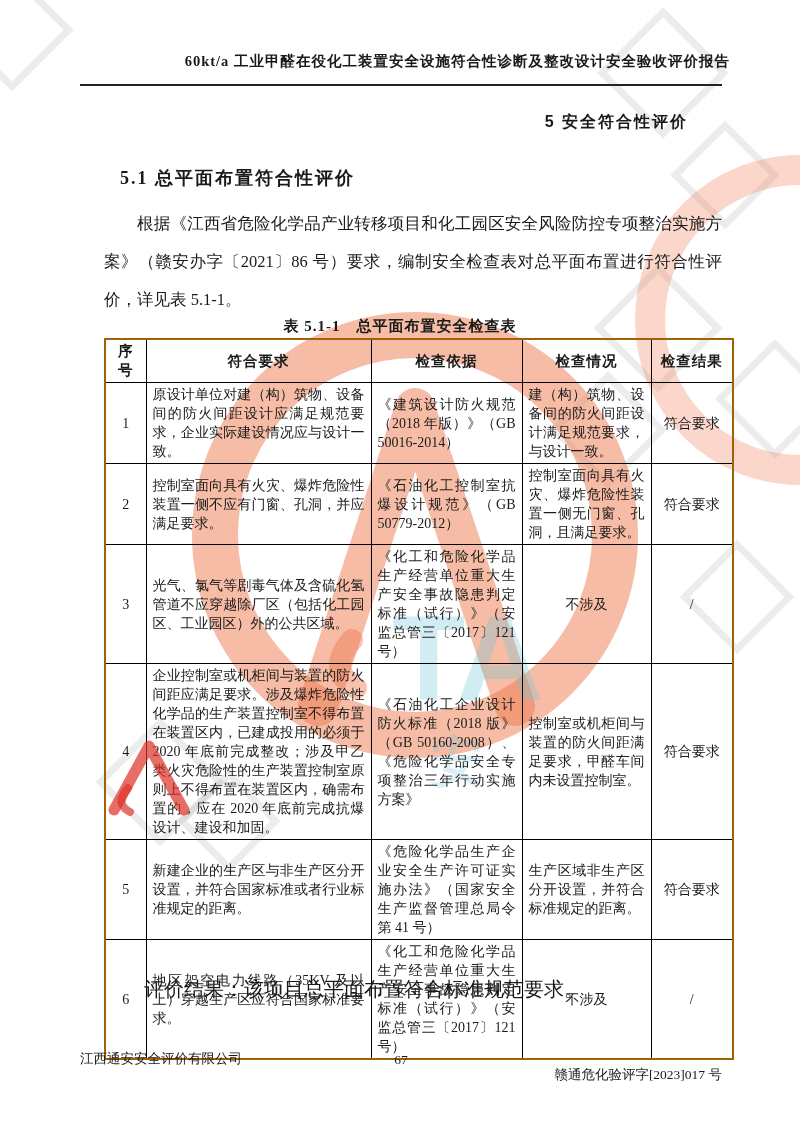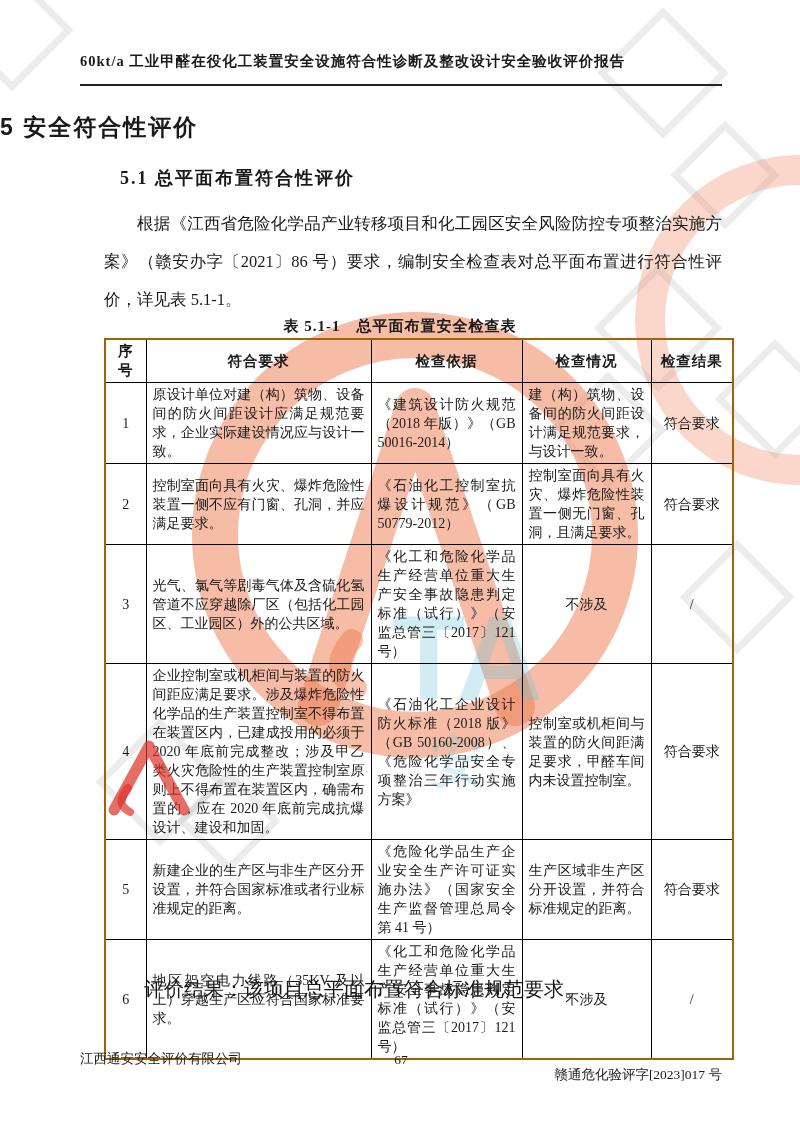--- a/index.html
+++ b/index.html
@@ -17,31 +17,31 @@
   .wm-red-text{
     position:absolute;left:288px;top:726px;z-index:3;pointer-events:none;
     font-family:"Liberation Serif",serif;font-weight:bold;
     font-size:70px;letter-spacing:6px;
     color:rgba(221,48,38,0.72);
     white-space:nowrap;
   }
   
   .content{position:relative;z-index:2;}
   .doc-header{
-    position:absolute;top:52px;left:80px;width:640px;
-    text-align:left;font-size:14.5px;font-weight:bold;letter-spacing:1px;
+    position:absolute;top:52px;left:90px;width:640px;
+    text-align:right;font-size:14.5px;font-weight:bold;letter-spacing:1px;
   }
   .doc-header-rule{
     position:absolute;top:84px;left:80px;width:642px;
     border-top:2px solid #222;height:0;
   }
   .chapter-title{
-    position:absolute;top:112px;left:0;width:688px;text-align:left;
+    position:absolute;top:112px;left:0;width:688px;text-align:right;
     font-family:"Liberation Sans","DejaVu Sans",sans-serif;
-    font-weight:bold;font-size:23px;letter-spacing:2px;
+    font-weight:bold;font-size:16px;letter-spacing:2px;
   }
   .section-title{
     position:absolute;top:166px;left:120px;
     font-weight:bold;font-size:18px;letter-spacing:2px;
   }
   .intro{
     position:absolute;top:205px;left:104px;width:618px;
     font-size:16.5px;line-height:38px;text-indent:2em;
     text-align:justify;
   }

